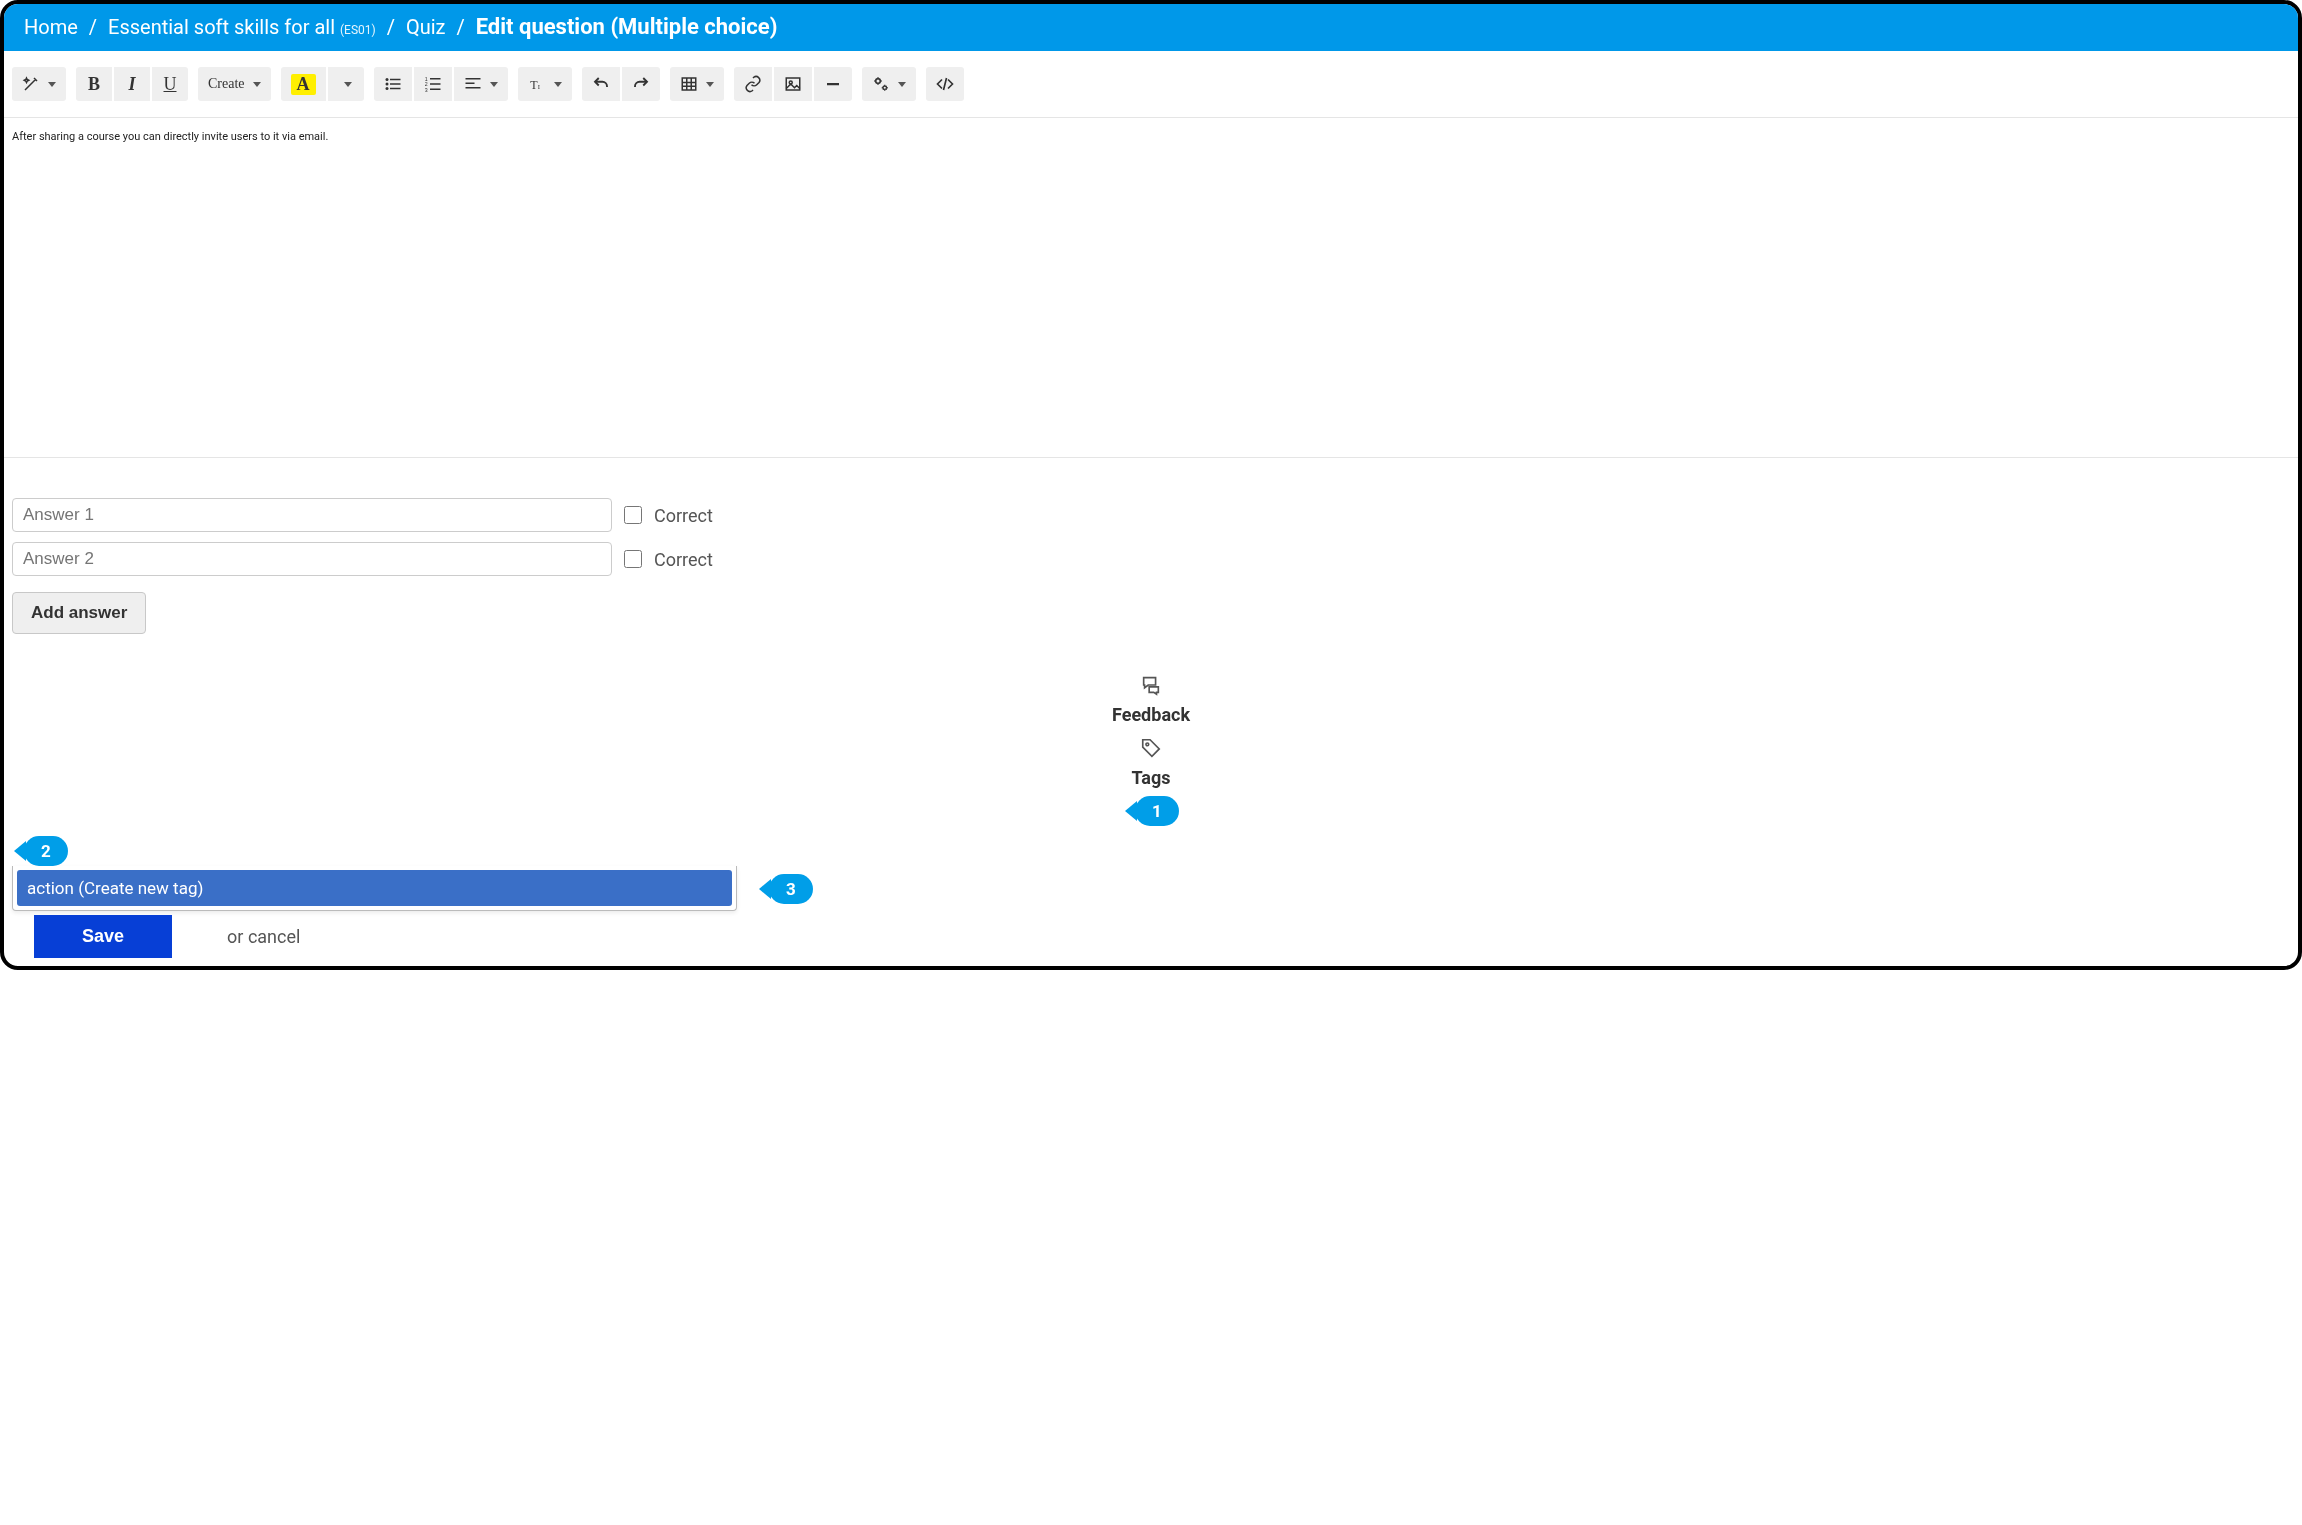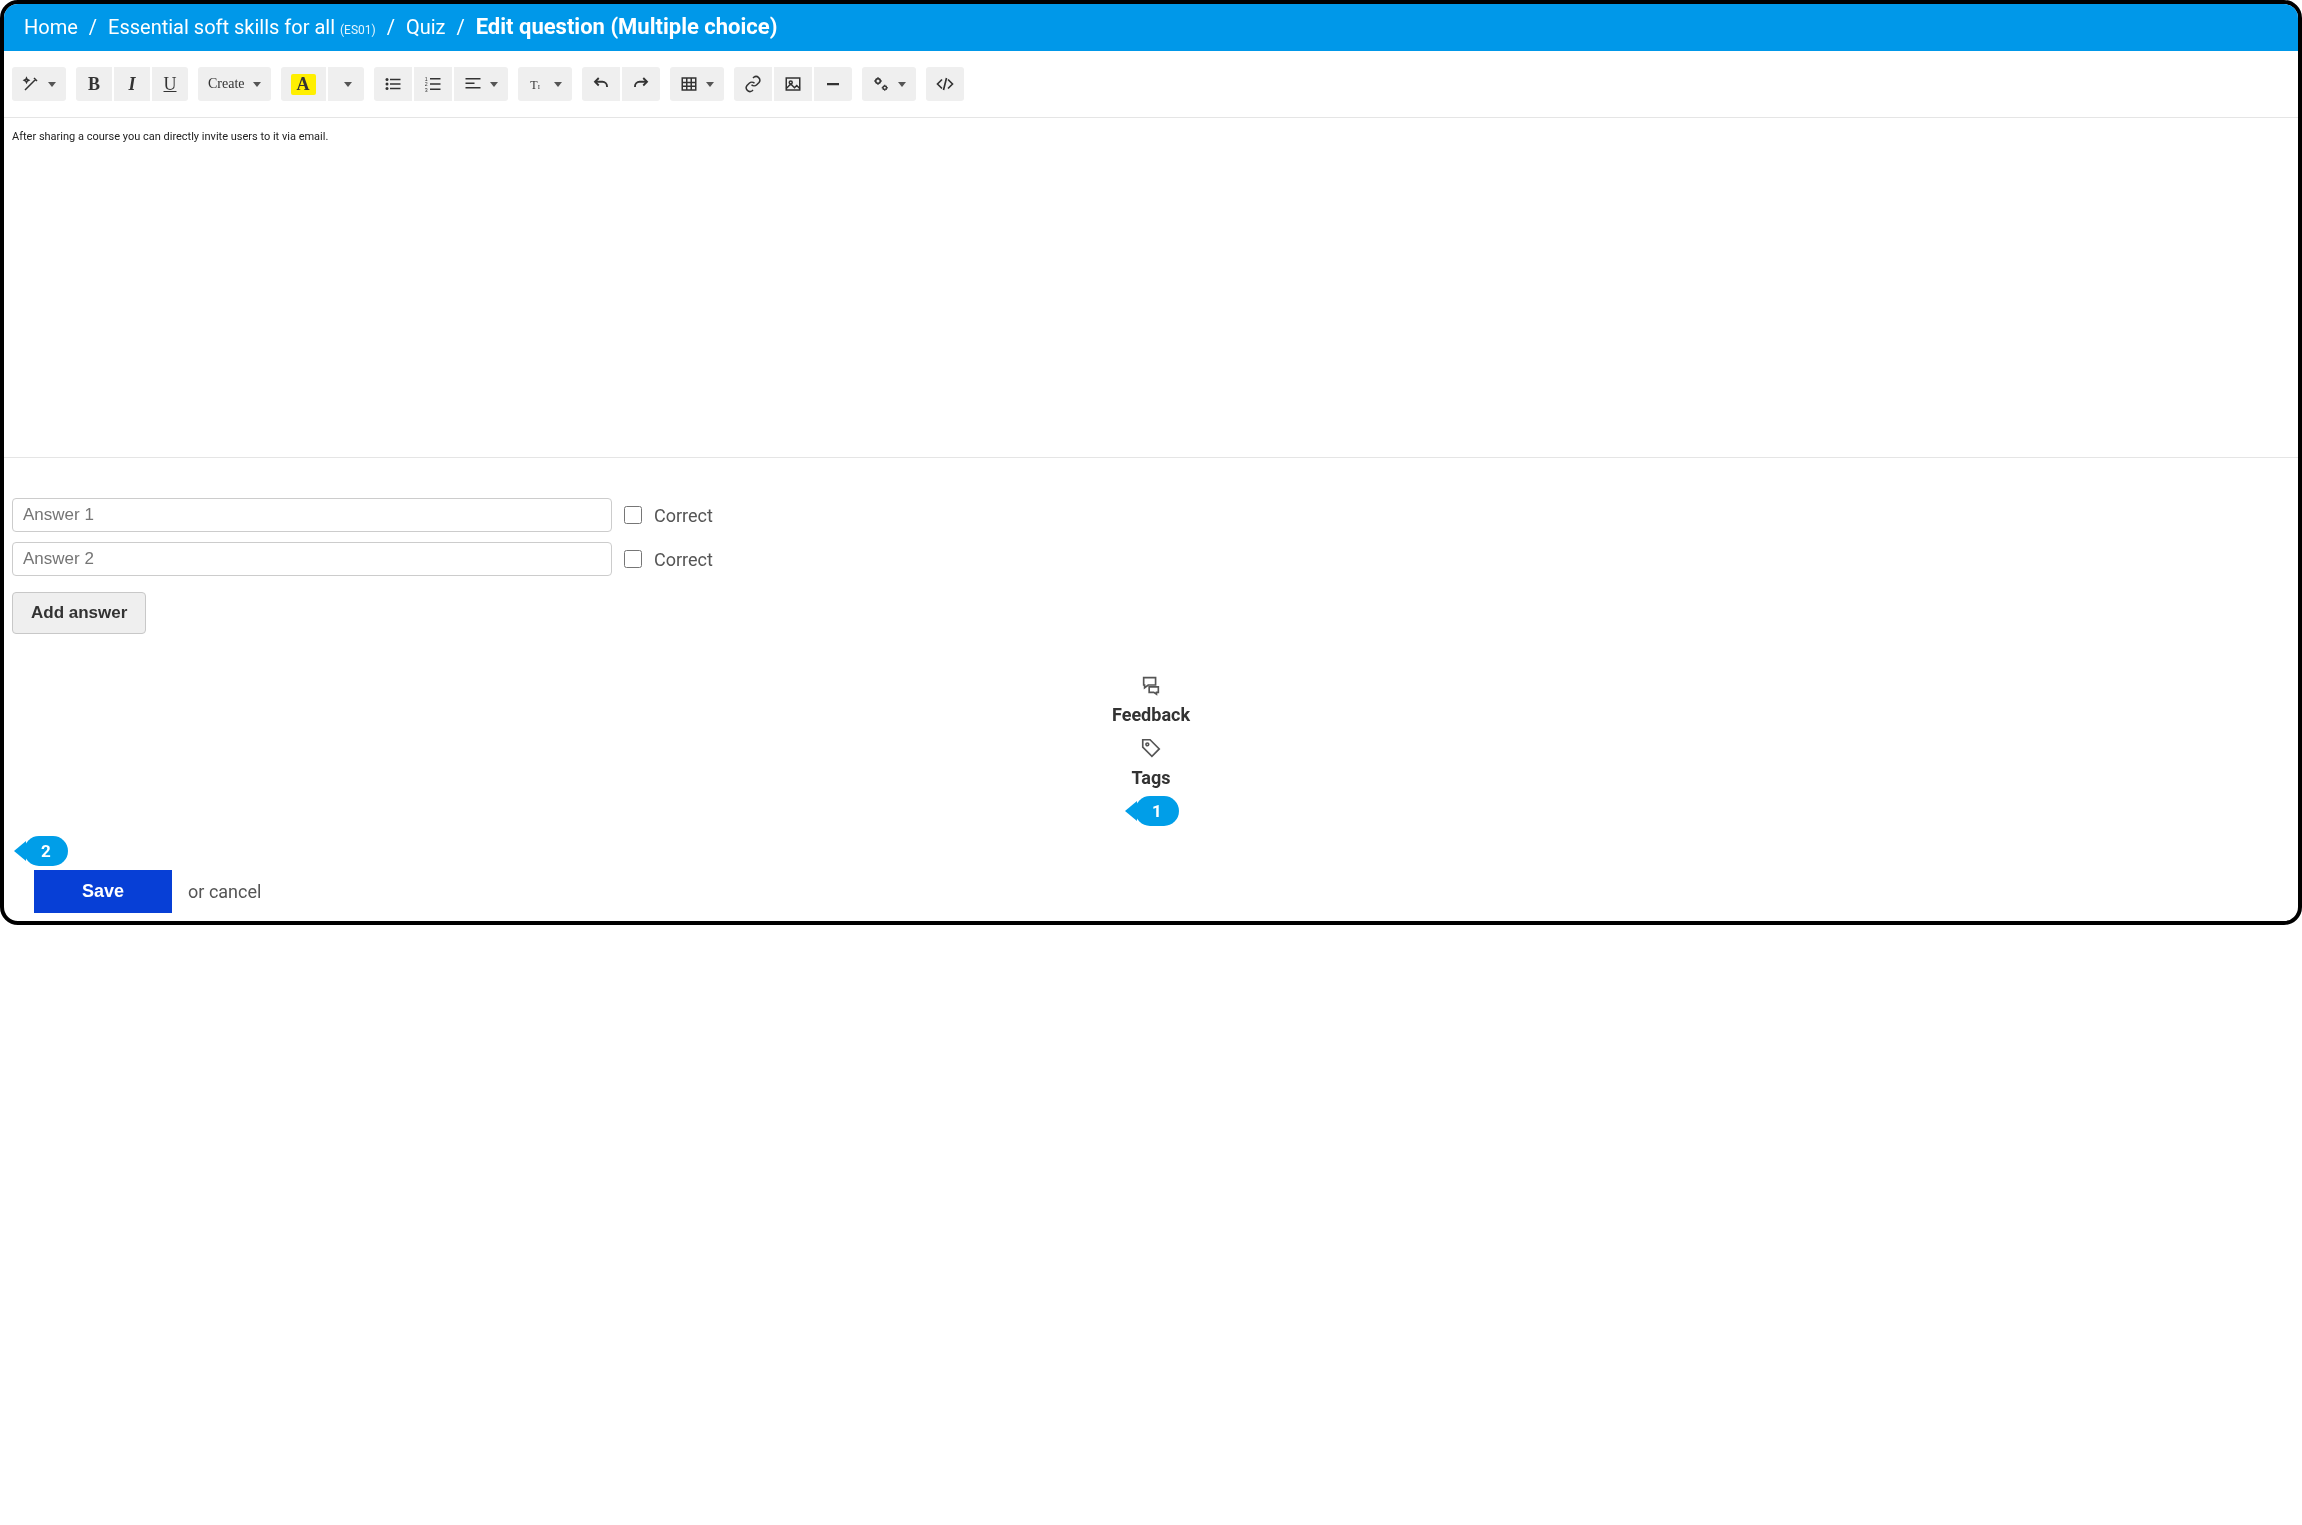--- a/index.html
+++ b/index.html
@@ -212,21 +212,21 @@
     }
     .save-btn {
       background: #073fd6;
       color: #fff;
       font-weight: 700;
       font-size: 18px;
       border: none;
       padding: 11px 48px;
       cursor: pointer;
     }
-    .cancel-text { color: #555; font-size: 18px; }
+    .cancel-text { color: #555; font-size: 18px; margin-left: 39px; }
     .cancel-text a { color: #555; text-decoration: none; }
   </style>
 </head>
 <body>
 
 <div class="page">
 
   <div class="header">
     <a href="#" class="crumb">Home</a>
     <span class="sep">/</span>
@@ -400,20 +400,26 @@
         <circle cx="8" cy="8" r="1.5"></circle>
       </svg>
     <span class="lbl">Tags</span>
     <span class="callout">1</span>
   </div>
 
   <div class="tag-block">
     <div class="tag-row">
       <span class="callout">2</span>
     </div>
+    <div class="tag-row" style="margin-top:0;">
+      <div class="tag-dropdown">
+        <div class="tag-option">action (Create new tag)</div>
+      </div>
+      <span class="callout">3</span>
+    </div>
   </div>
 
   <div class="actions">
     <button class="save-btn">Save</button>
     <span class="cancel-text">
       <span>or </span><a href="#">cancel</a>
     </span>
   </div>
 
 </div>

